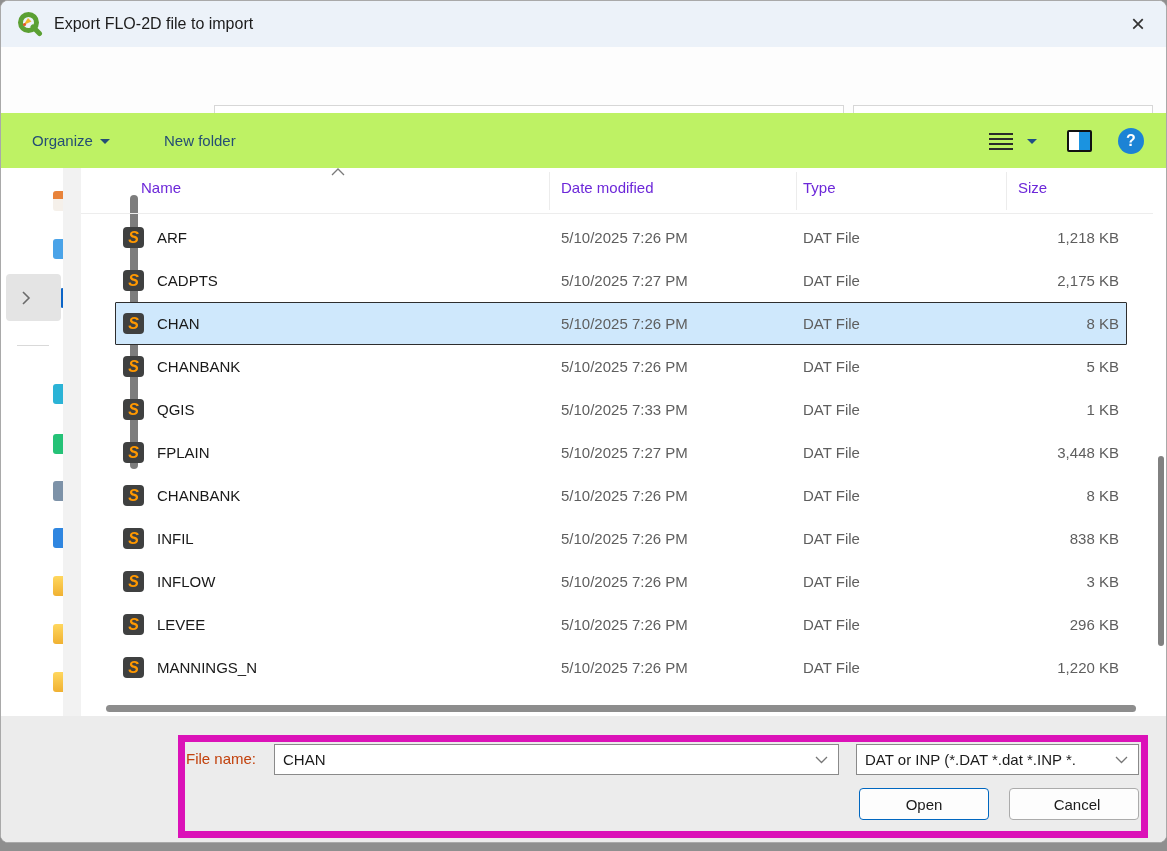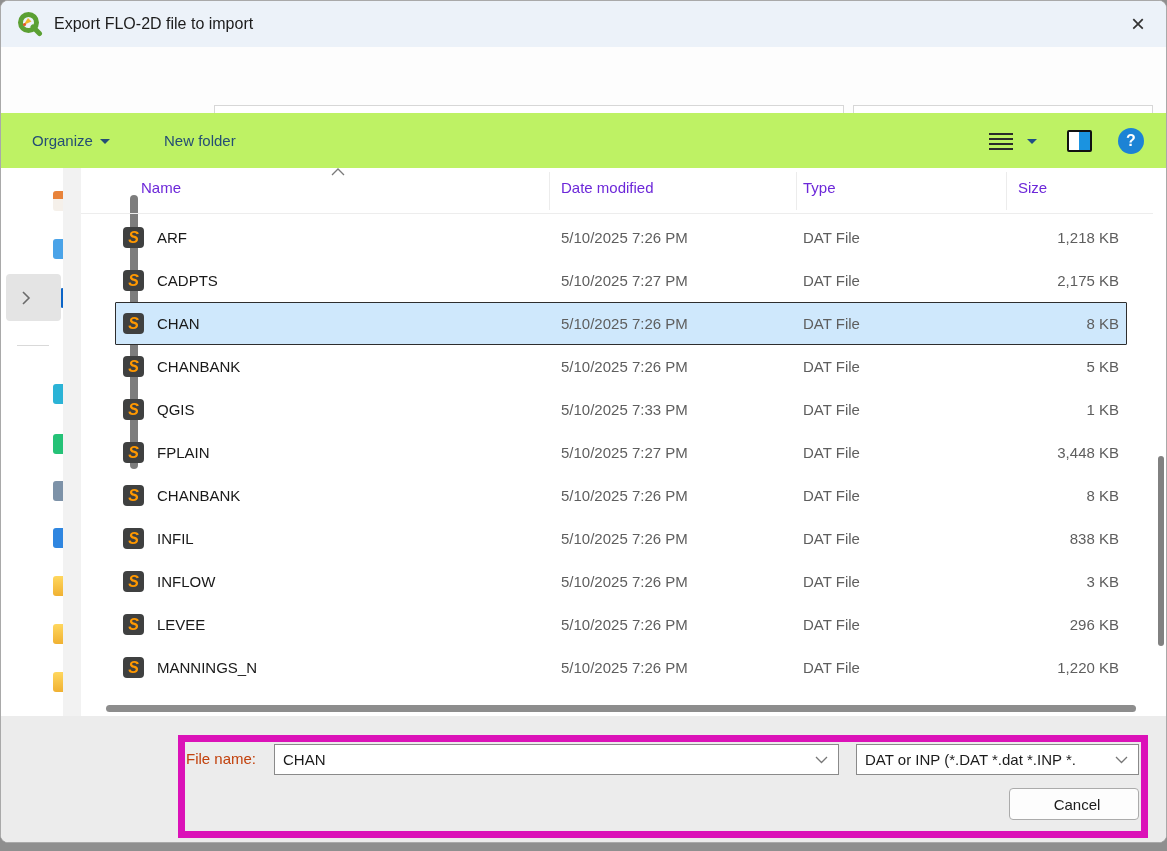--- a/index.html
+++ b/index.html
@@ -349,18 +349,19 @@
 
     <div class="ft-select">
       <span class="val">DAT or INP (*.DAT *.dat *.INP *.</span>
       <span class="combo-chev">
         <svg width="13" height="8" viewBox="0 0 13 8">
             <polyline points="1,1 6.5,6.5 12,1" fill="none" stroke="#777" stroke-width="1.3"></polyline>
           </svg>
       </span>
     </div>
 
+    <div class="btn btn-open">Open</div>
     <div class="btn btn-cancel">Cancel</div>
 
     <div class="magenta-box"></div>
   </div>
 
 </div>
 
 </body></html>

